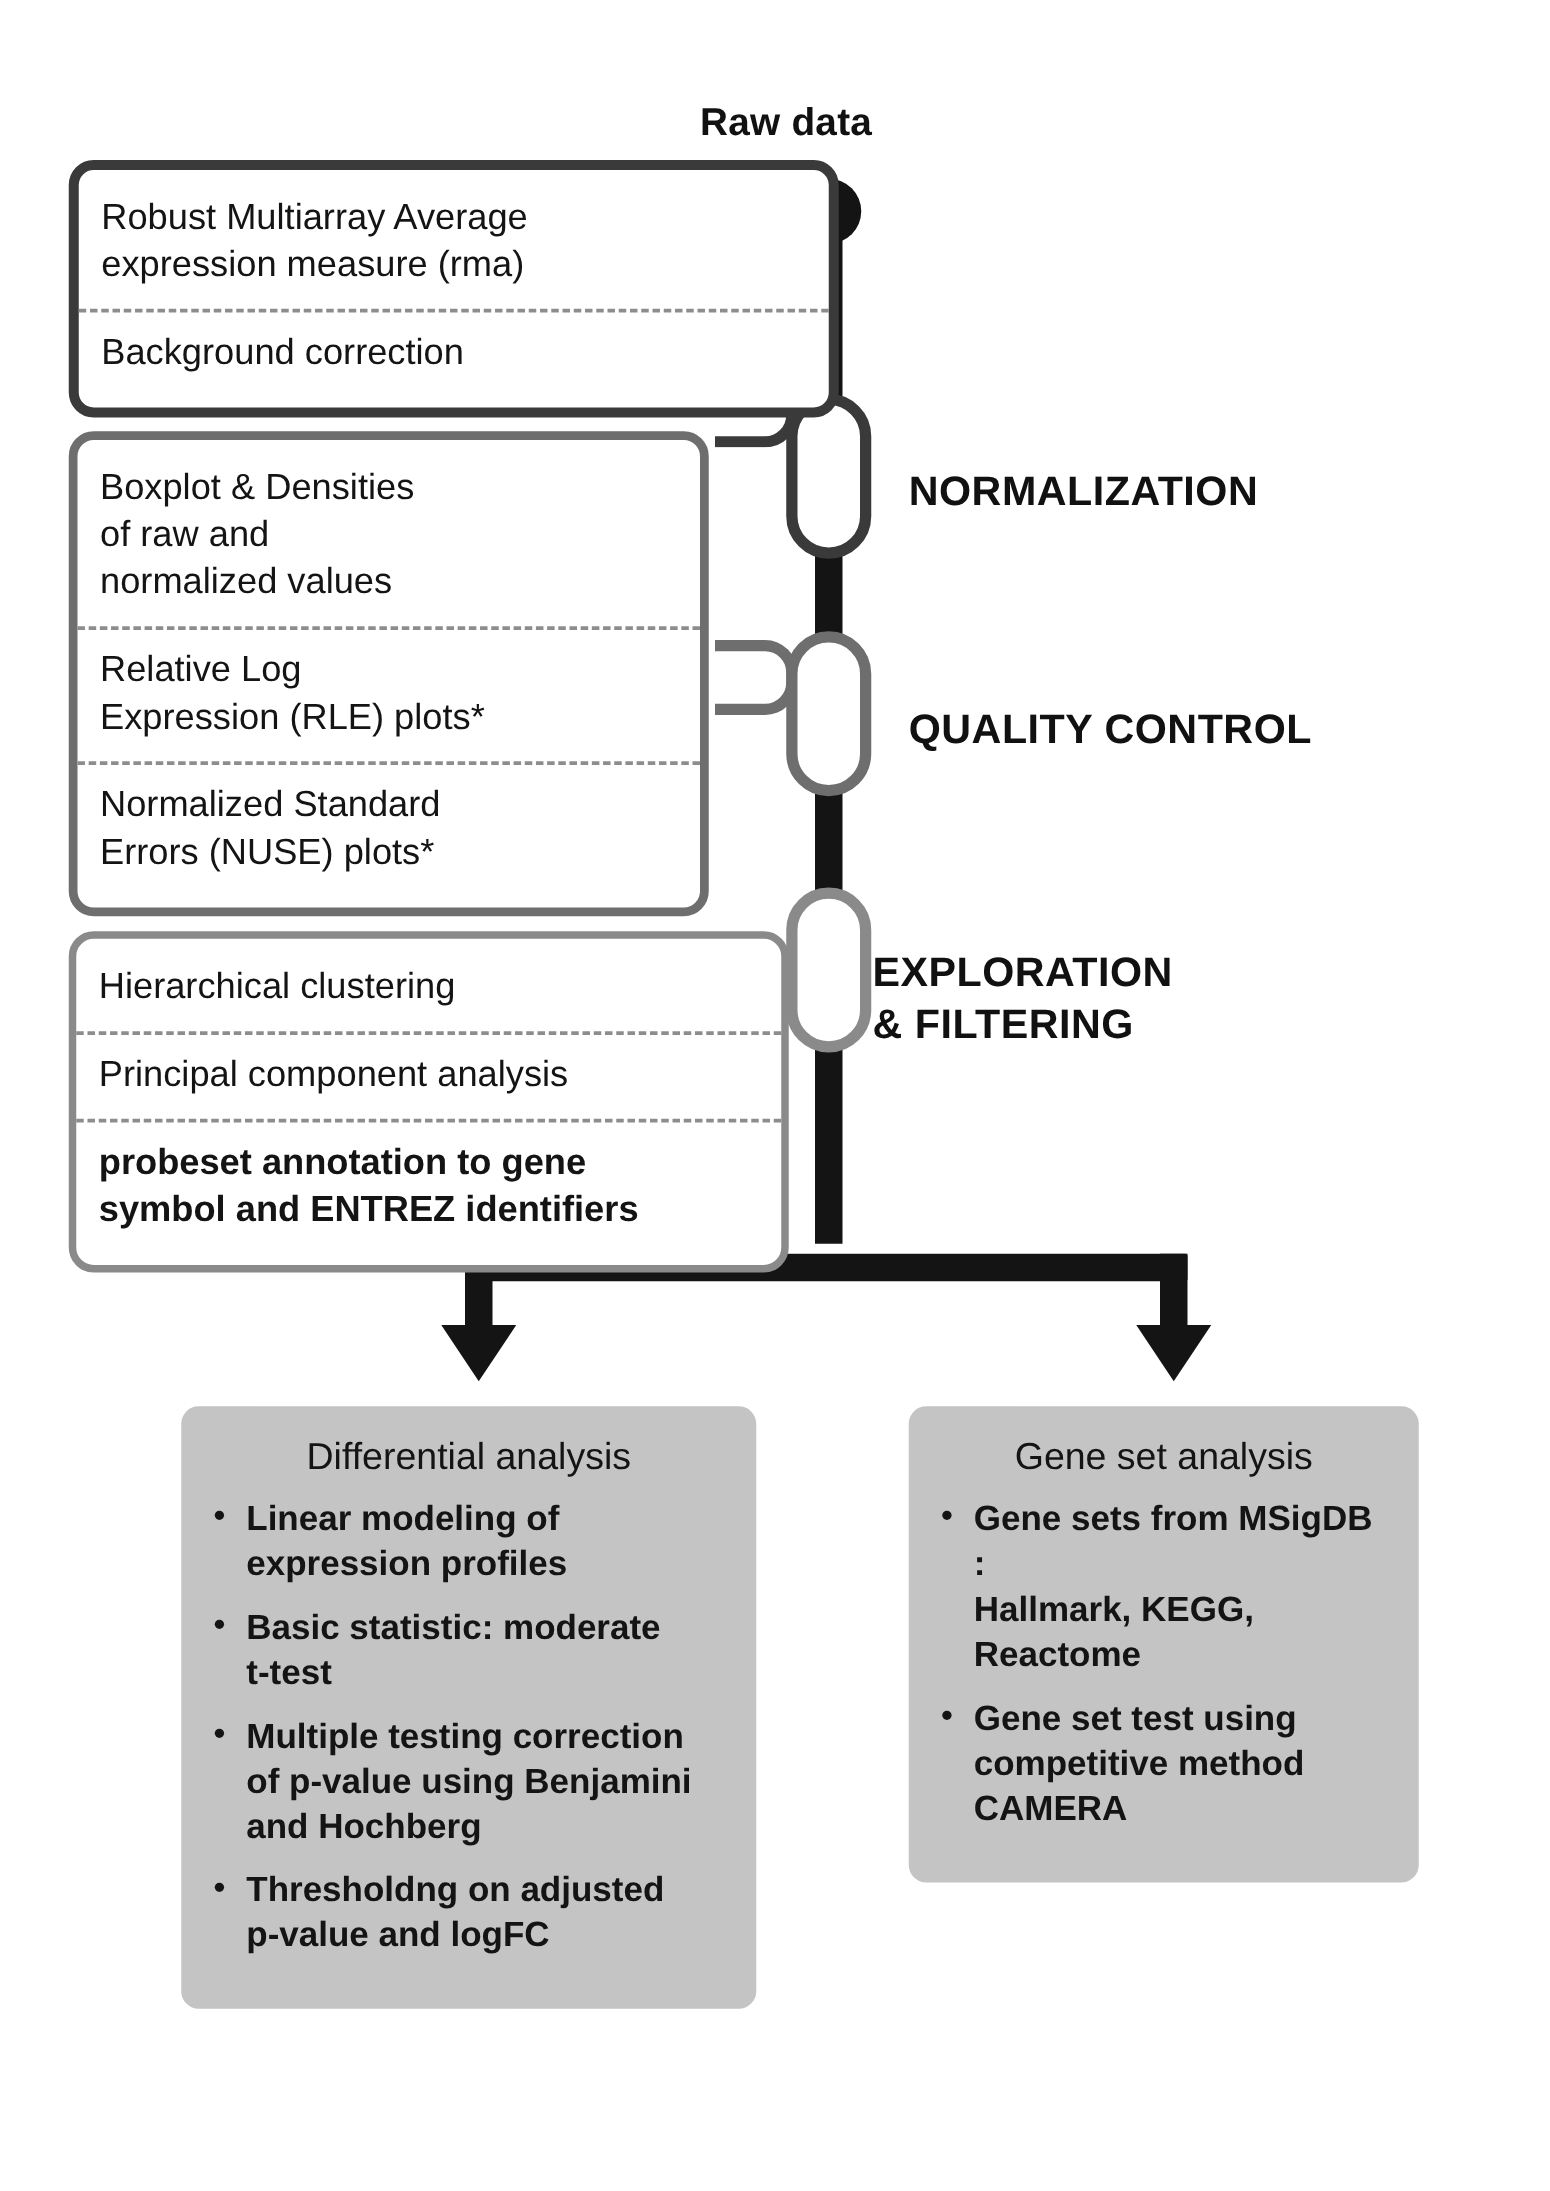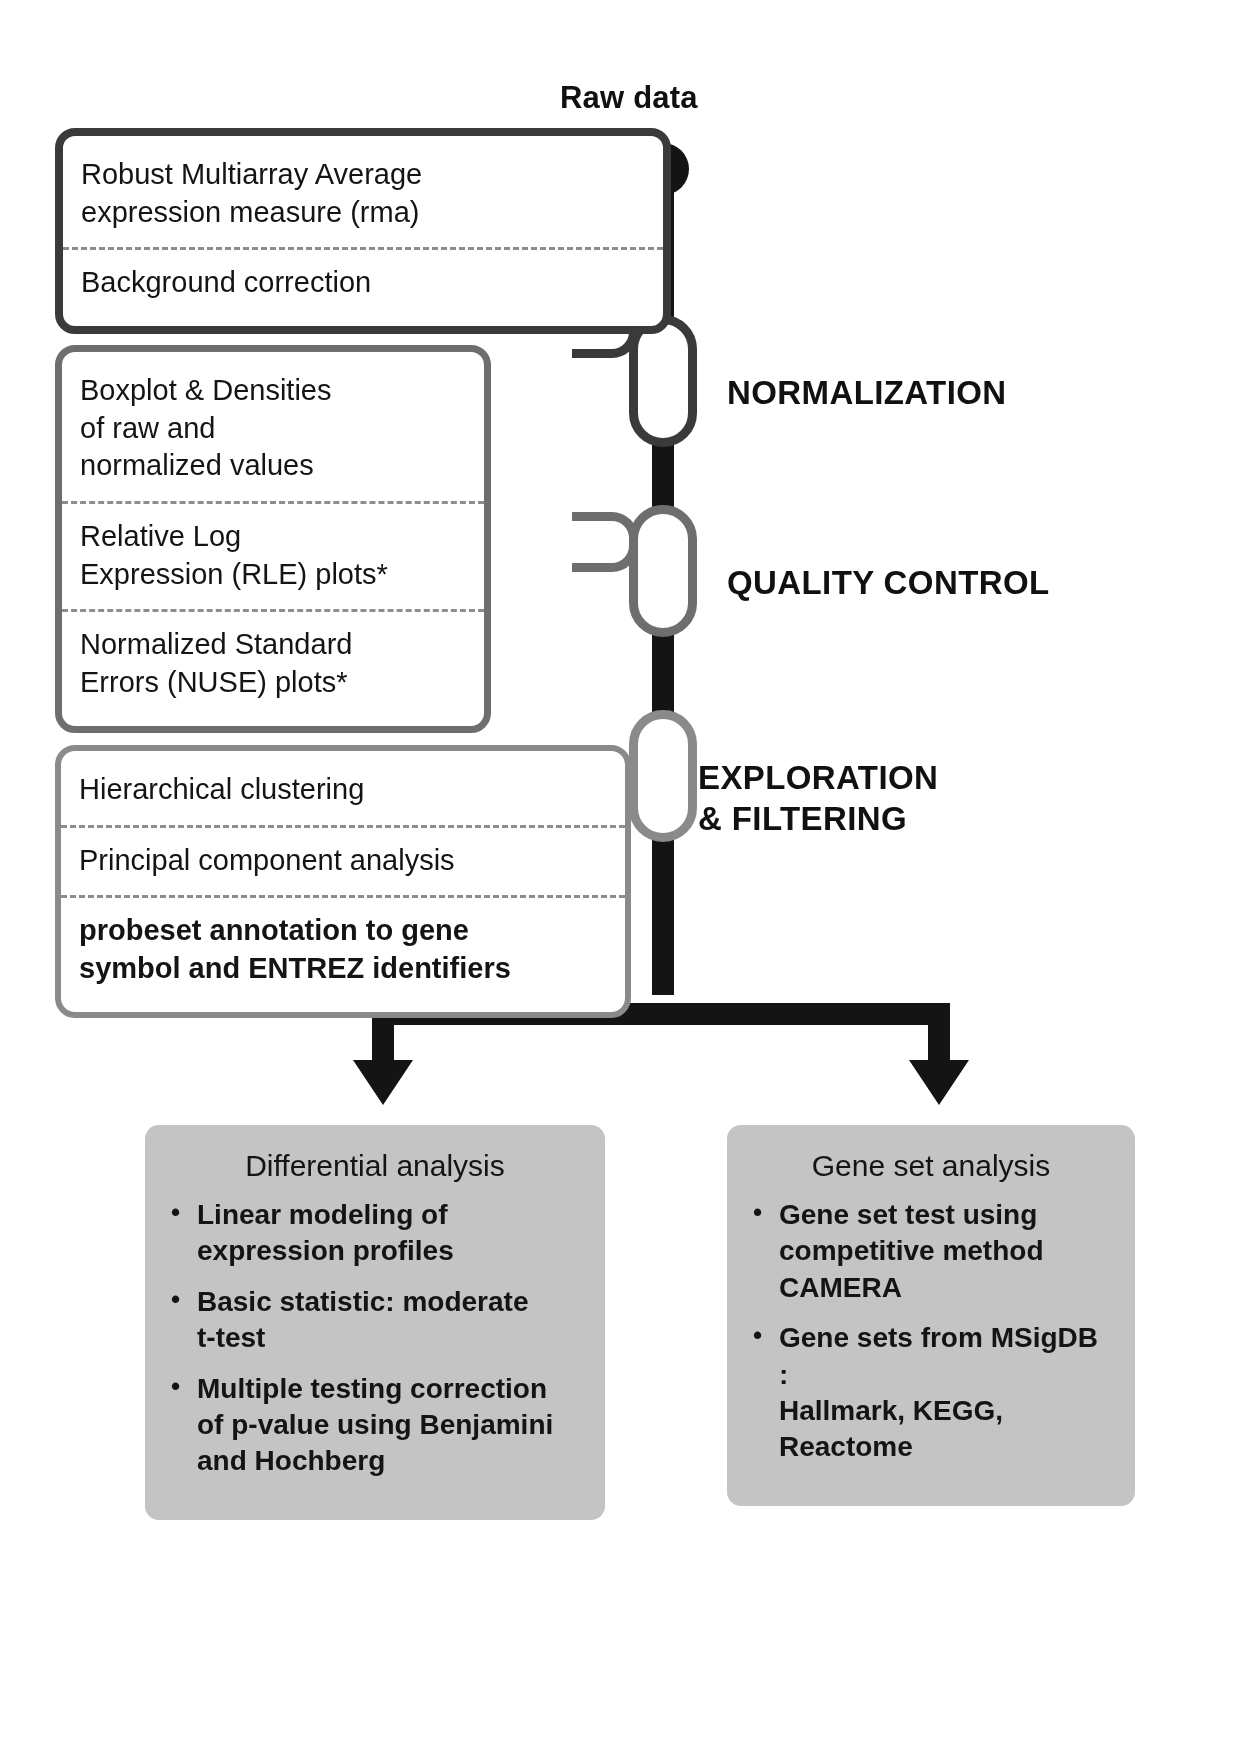--- a/index.html
+++ b/index.html
@@ -123,21 +123,21 @@
 
   
   .step-box {
     position: absolute;
     box-sizing: border-box;
     background: #ffffff;
     border-radius: 20px;
     padding: 6px 0 8px 0;
   }
   #box-normalization { left: 55px; top: 128px;  width: 616px; border: 8px solid #3a3a3a; }
-  #box-quality       { left: 55px; top: 345px;  width: 436px; border: 7px solid #6e6e6e; }
+  #box-quality       { left: 55px; top: 345px;  width: 512px; border: 7px solid #6e6e6e; }
   #box-exploration   { left: 55px; top: 745px;  width: 576px; border: 6px solid #8a8a8a; }
 
   .step-item {
     font-size: 29px;
     line-height: 1.3;
     color: #141414;
     padding: 14px 18px 16px 18px;
   }
   .step-item + .step-item {
     border-top: 3px dashed #8d8d8d;
@@ -235,26 +235,28 @@
 <div class="result-panel" id="panel-differential">
   <div class="panel-title">Differential analysis</div>
   <ul class="panel-list">
     <li style="white-space: pre-line;">Linear modeling of
 expression profiles</li>
     <li style="white-space: pre-line;">Basic statistic: moderate
 t-test</li>
     <li style="white-space: pre-line;">Multiple testing correction
 of p-value using Benjamini
 and Hochberg</li>
+    <li style="white-space: pre-line;">Thresholdng on adjusted
+p-value and logFC</li>
   </ul>
 </div>
 
 <div class="result-panel" id="panel-geneset">
   <div class="panel-title">Gene set analysis</div>
   <ul class="panel-list">
+    <li style="white-space: pre-line;">Gene sets from MSigDB :
+Hallmark, KEGG,
+Reactome</li>
     <li style="white-space: pre-line;">Gene set test using
 competitive method
 CAMERA</li>
-    <li style="white-space: pre-line;">Gene sets from MSigDB :
-Hallmark, KEGG,
-Reactome</li>
   </ul>
 </div>
 
 </body></html>

